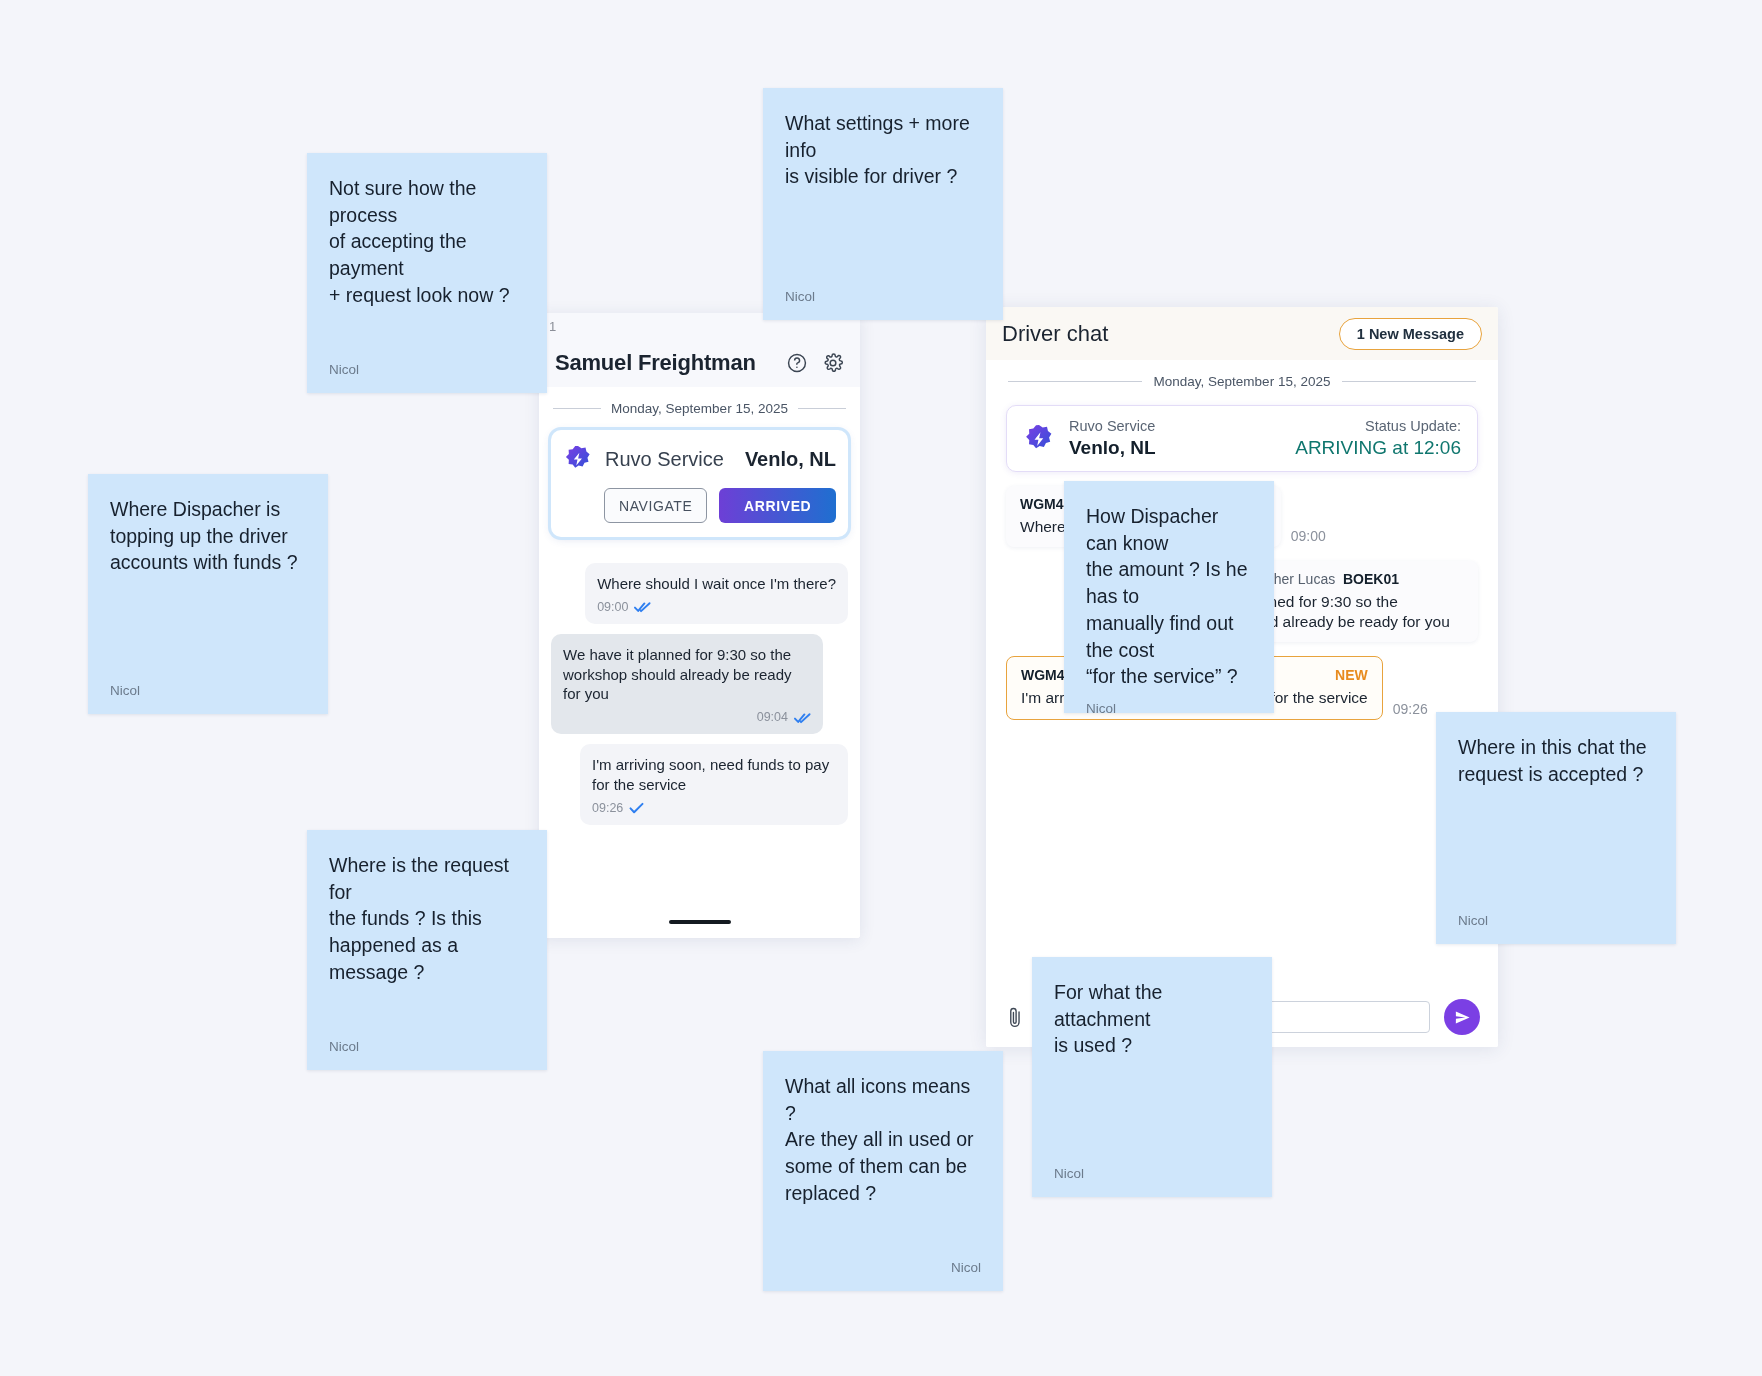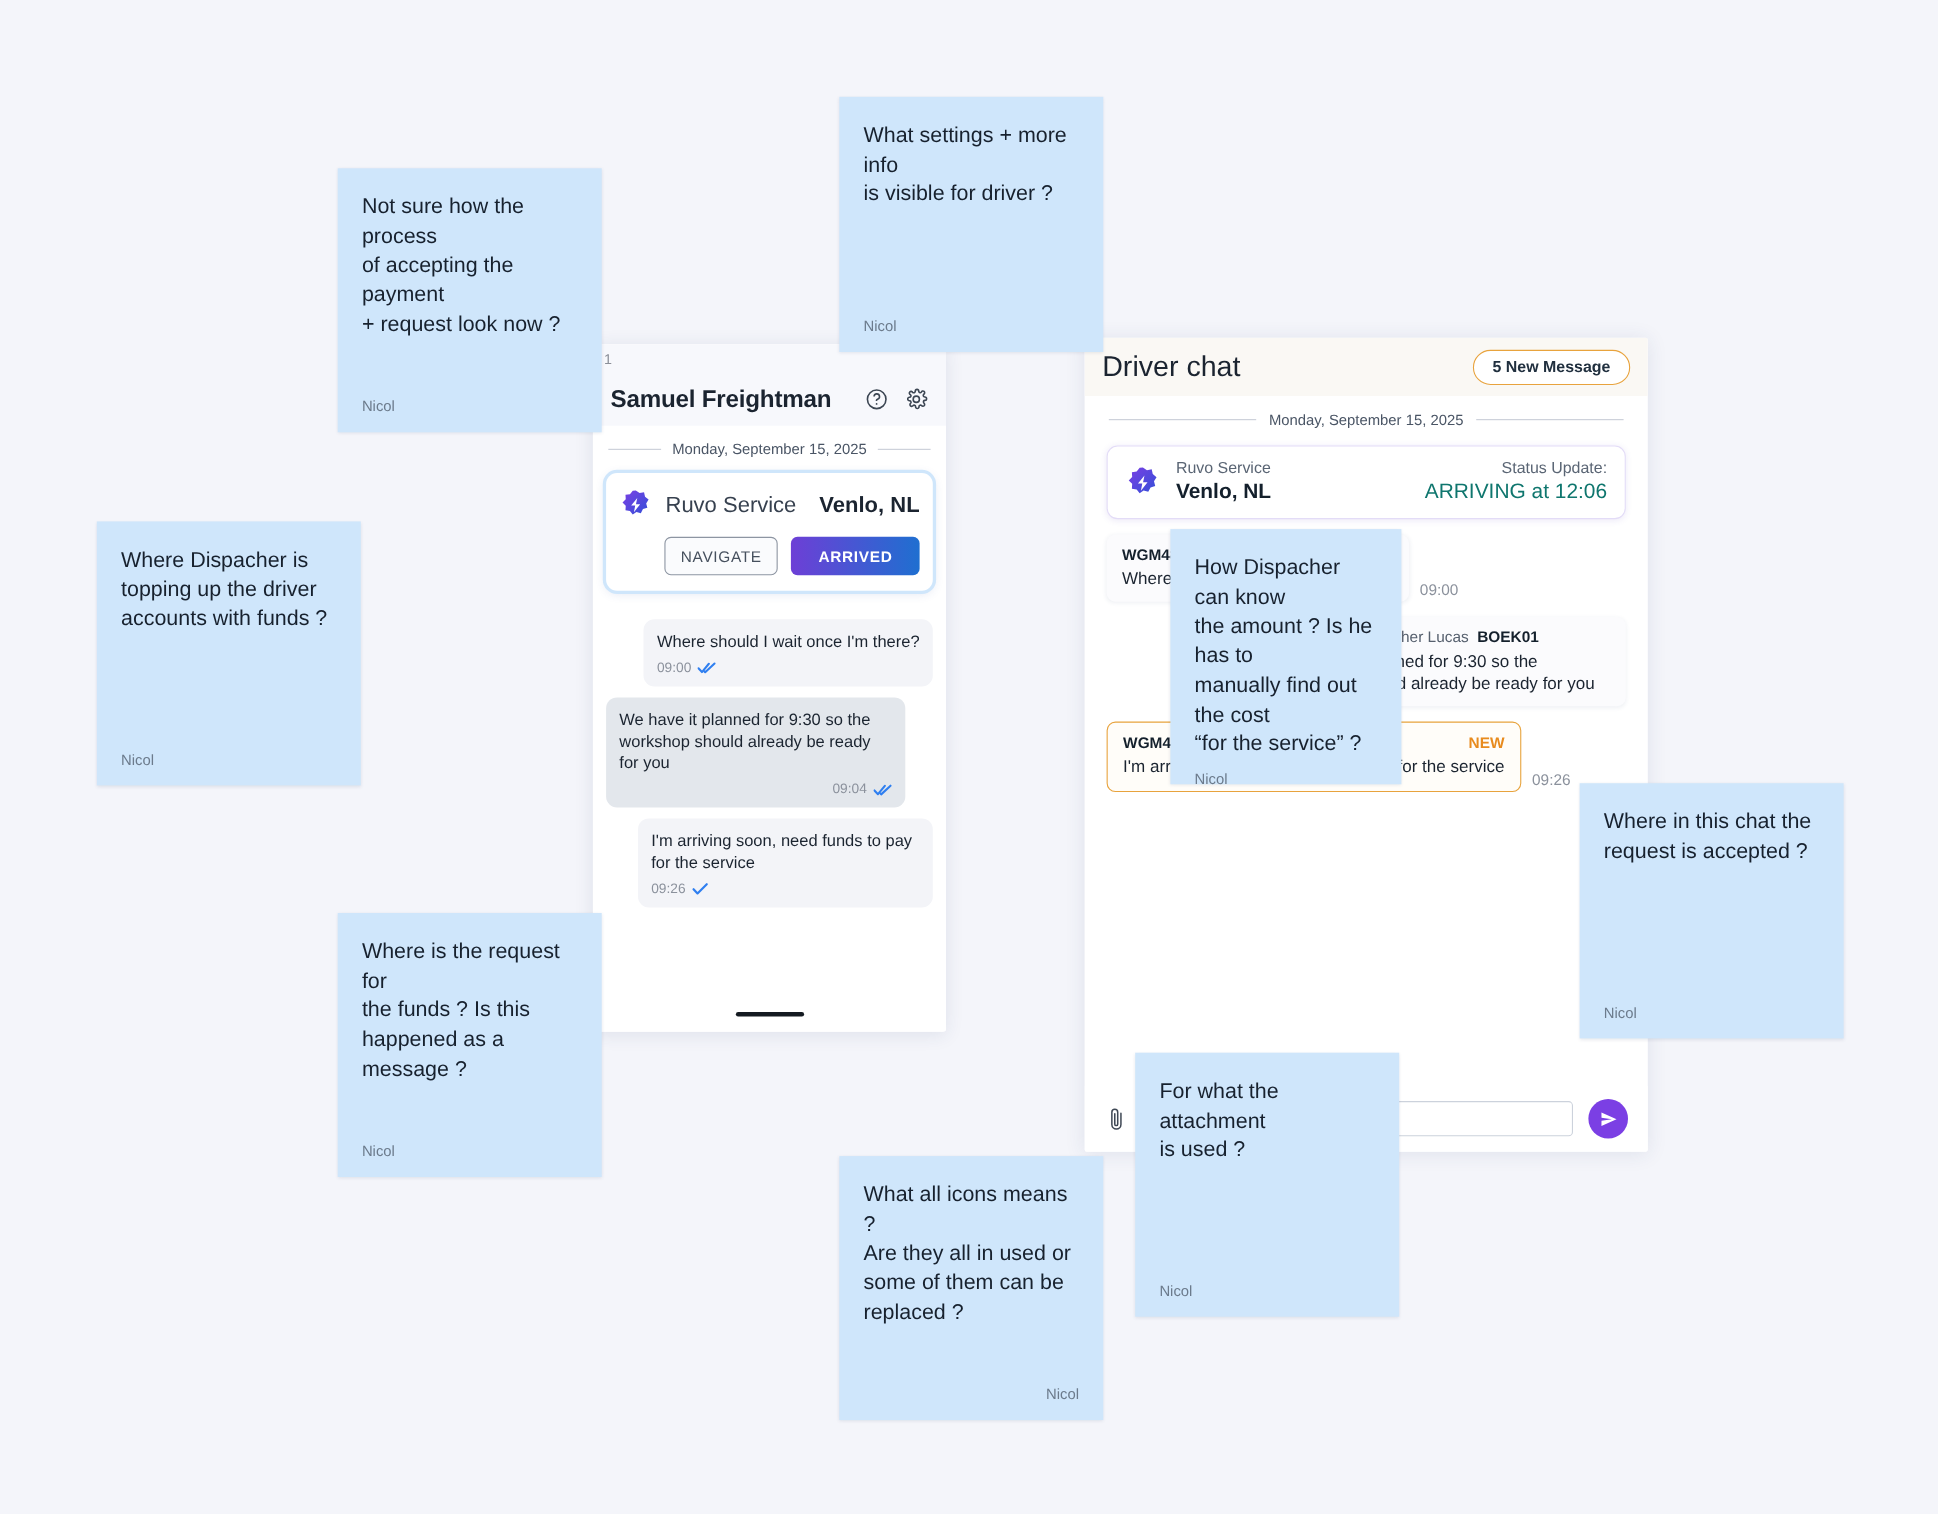--- a/index.html
+++ b/index.html
@@ -129,21 +129,21 @@
     width: 512px; height: 740px;
     background: #fff; border-radius: 2px;
     box-shadow: 0 2px 18px rgba(40,60,110,.10);
     z-index: 20; overflow: hidden;
   }
   #panel-header {
     height: 53px; background: #faf8f4;
     display: flex; align-items: center; justify-content: space-between;
     padding: 0 16px;
   }
-  #panel-title { font-size: 26px; color: #1b2430; }
+  #panel-title { font-size: 22px; color: #1b2430; }
   #new-msg-pill {
     border: 1.6px solid #e8a33d; border-radius: 18px;
     padding: 7px 17px; font-size: 14.5px; font-weight: bold; color: #21303f;
     background: #fff;
   }
   #panel-body { position: relative; height: 627px; padding: 0 18px; }
 
   .p-date {
     display: flex; align-items: center; gap: 12px;
     margin: 14px 4px 16px 4px; font-size: 13.5px; color: #4a5565;
@@ -308,21 +308,21 @@
 
     <div id="phone-homebar">
         <i></i>
       </div>
   </div>
 
   <div id="panel">
 
     <div id="panel-header">
       <div id="panel-title">Driver chat</div>
-      <div id="new-msg-pill">5 New Message</div>
+      <div id="new-msg-pill">1 New Message</div>
     </div>
 
     <div id="panel-body">
 
       <div class="p-date">
         <span>Monday, September 15, 2025</span>
       </div>
 
       <div class="status-card">
         <span class="job-badge">

